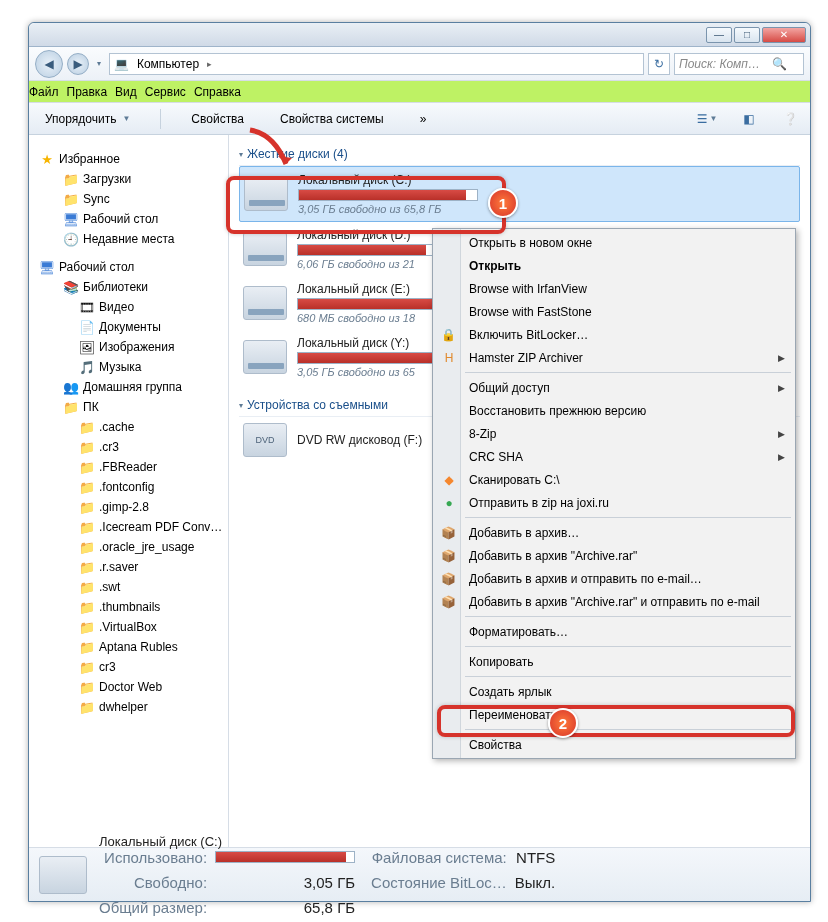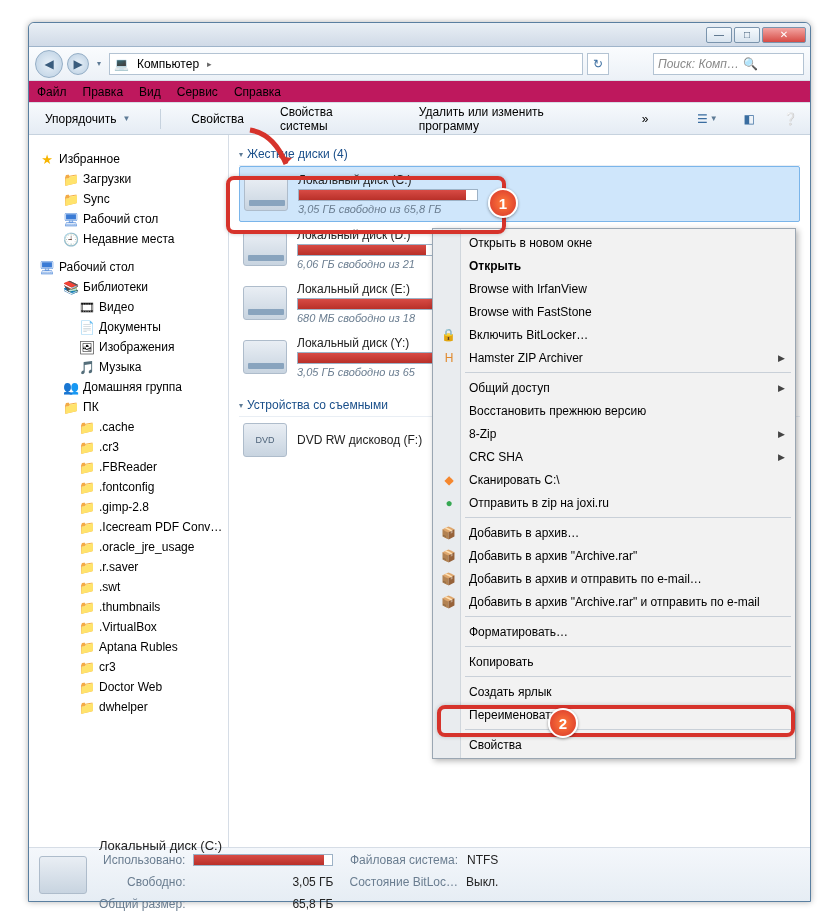--- a/index.html
+++ b/index.html
@@ -12,24 +12,24 @@
 .winbtn.close { background: linear-gradient(#f3a5a2,#d64b45); color: #fff; width: 44px; }
 
 .navrow { height: 34px; display: flex; align-items: center; padding: 0 6px; gap: 4px; border-bottom: 1px solid #d6dde6; background: linear-gradient(#fafcfe,#ecf1f7); }
 .navback, .navfwd { width: 28px; height: 28px; border-radius: 50%; background: radial-gradient(#e9f1f9,#b9cee1); border: 1px solid #94aec6; display: flex; align-items: center; justify-content: center; color: #3a5c7d; }
 .navfwd { width: 22px; height: 22px; }
 .navhist { width: 12px; height: 22px; display:flex; align-items:center; justify-content:center; color:#5e7b96; font-size:8px; }
 .address { flex: 1; height: 22px; border: 1px solid #b3c3d3; background: #fff; display: flex; align-items: center; padding: 0 4px; gap: 4px; }
 .address .crumb { padding: 0 4px; }
 .address .arrow { color:#666; font-size:9px; }
 .refresh { width: 22px; height: 22px; border: 1px solid #b3c3d3; background:#fff; display:flex; align-items:center; justify-content:center; color:#3a6da0; }
-.searchbox { width: 151px; height: 22px; border: 1px solid #b3c3d3; background:#fff; display:flex; align-items:center; padding:0 4px; gap:4px; color:#888; font-style:italic;margin-left:40px; }
+.searchbox { width: 130px; height: 22px; border: 1px solid #b3c3d3; background:#fff; display:flex; align-items:center; padding:0 4px; gap:12px; color:#888; font-style:italic; }
 .searchbox .mag { font-style:normal; color:#5e7b96; }
 
-.menubar { height: 22px; display: flex; align-items: center; padding: 0 8px; gap: 16px; background:#be185d; border-bottom:1px solid #d6dde6; }
+.menubar { height: 22px; display: flex; align-items: center; padding: 0 0; gap: 8px; background:#bef264; border-bottom:1px solid #d6dde6; }
 .menubar span { cursor:default; }
 
 .toolbar { height: 32px; display:flex; align-items:center; padding:0 8px; gap:20px; background: linear-gradient(#f7fafd,#e5ecf4); border-bottom:1px solid #c6d2de; }
 .tbtn { padding: 4px 8px; display:flex; align-items:center; gap:4px; border-radius:3px; }
 .tsep { width:1px; height:20px; background:#c6d2de; margin:0 2px; }
 .tdrop { font-size:8px; color:#5e7b96; margin-left:2px; }
 .spacer { flex:1; }
 .vicon { width:22px; height:22px; display:flex; align-items:center; justify-content:center; color:#3a6da0; border:1px solid transparent; }
 
 .body { display:flex; height: calc(100% - 24px - 34px - 22px - 32px - 54px); }
@@ -69,21 +69,21 @@
 
 .ctxmenu { position:absolute; left:432px; top:228px; width:364px; background:#f2f2f2; border:1px solid #9aa6b2; box-shadow:2px 2px 6px rgba(0,0,0,0.3); padding:2px; }
 .ctxmenu .iconcol { position:absolute; left:0; top:0; bottom:0; width:28px; background:#e9ecef; border-right:1px solid #d0d6dc; }
 .ctx-item { position:relative; height:23px; display:flex; align-items:center; padding-left:34px; padding-right:18px; }
 .ctx-item .subarr { position:absolute; right:8px; font-size:9px; color:#444; }
 .ctx-item .ico { position:absolute; left:6px; width:16px; height:16px; display:flex; align-items:center; justify-content:center; font-size:12px; }
 .ctx-sep { height:1px; background:#c9d0d8; margin:3px 2px 3px 30px; }
 
 .status { height:54px; border-top:1px solid #d6dde6; background:linear-gradient(#f4f7fb,#e6edf4); display:flex; align-items:center; padding:6px 10px; gap:12px; }
 .status .sdrive { width:48px; height:38px; background:linear-gradient(#e9eef4,#c8d4e0); border:1px solid #aebccb; border-radius:3px; }
-.status-grid { display:grid; grid-template-columns:auto auto auto auto auto; column-gap:12px; row-gap:2px; font-size:12px; align-items:center;gap:8px; }
+.status-grid { display:grid; grid-template-columns:auto auto auto auto auto; column-gap:12px; row-gap:2px; font-size:15px; align-items:center;gap:8px; }
 .slabel { color:#6a7d90; text-align:right; }
 .sval { color:#222;text-align:right; }
 .sbar { width:140px; height:12px; border:1px solid #9db2c6; background:#fff; }
 .sbar .f { height:100%; background:linear-gradient(#d84b45,#b93029); }
 .stitle { font-size:13px; color:#222; }
 </style>
 </head>
 <body>
 
 <div class="window">
@@ -118,21 +118,20 @@
   </div>
 
   <div class="toolbar">
     <div class="tbtn">
         <span>Упорядочить</span>
         <span class="tdrop">▼</span>
       </div>
     <div class="tsep"></div>
     <div class="tbtn">Свойства</div>
     <div class="tbtn">Свойства системы</div>
-    <div class="tbtn">Удалить или изменить программу</div>
     <div class="tbtn">»</div>
     <div class="spacer"></div>
     <div class="vicon">☰<span class="tdrop">▼</span></div>
     <div class="vicon">◧</div>
     <div class="vicon" style="color:#3a7bd5;">❔</div>
   </div>
 
   <div class="body">
     <div class="sidebar">
       <ul class="tree">

